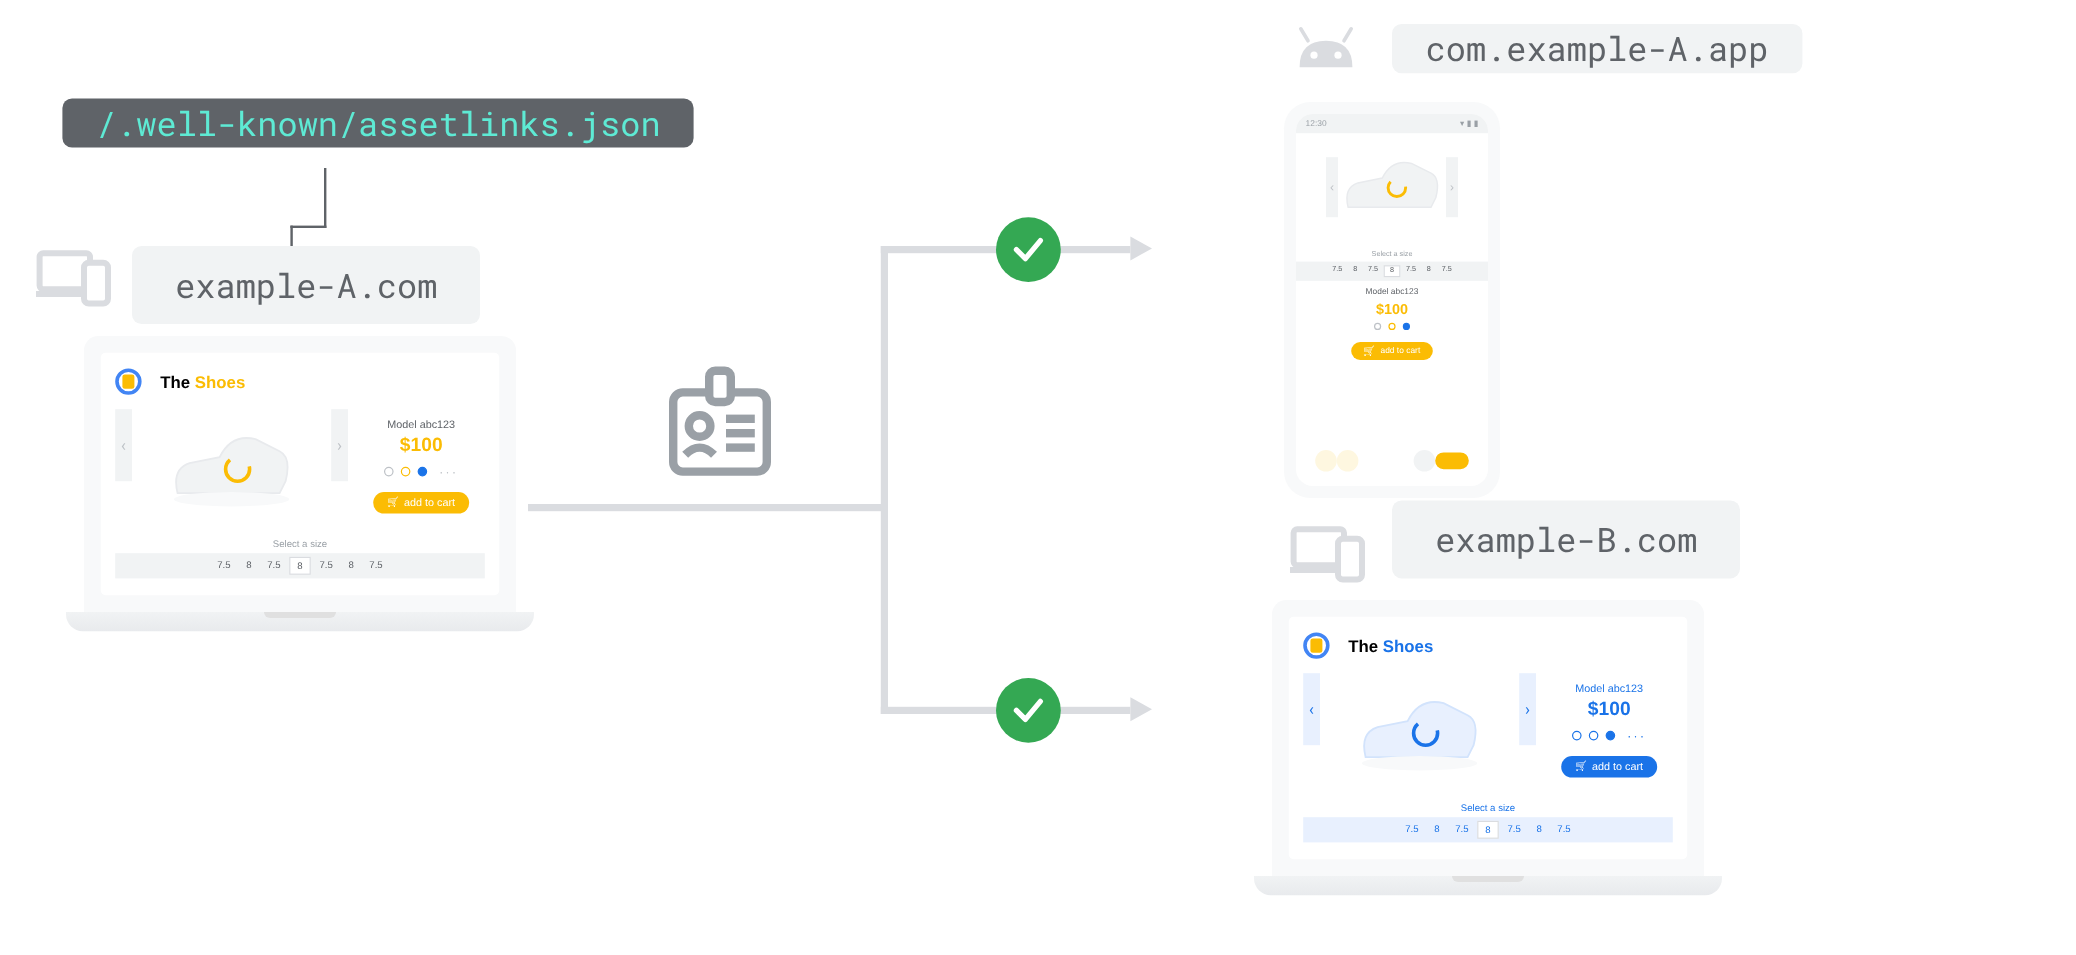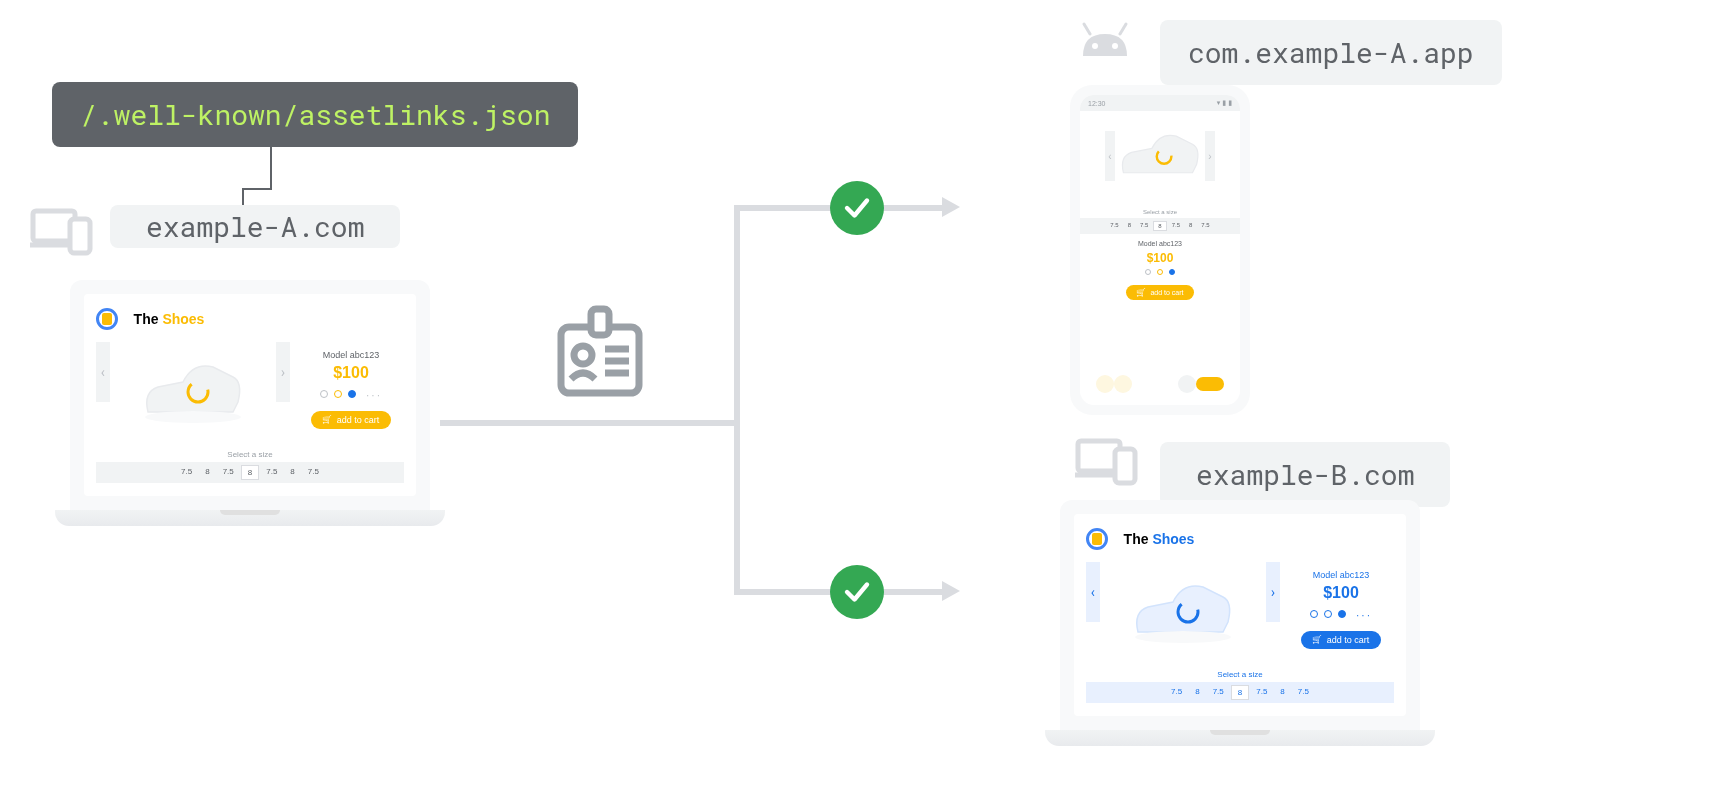--- a/index.html
+++ b/index.html
@@ -8,30 +8,30 @@
     height: 796px;
     font-family: 'Roboto Mono', 'Courier New', monospace;
     background: #fff;
     position: relative;
     overflow: hidden;
   }
 
   .label-box {
     background: #f1f3f4;
     border-radius: 8px;
-    padding: 14px 28px;
+    padding: 2px 28px;
     font-family: 'Roboto Mono', monospace;
     font-size: 28px;
     color: #5f6368;
     display: inline-block;
     white-space: nowrap;
   }
   .label-dark {
     background: #5f6368;
-    color: #bef264;
+    color: #5eead4;
   }
 
   
   .assetlinks { position: absolute; left: 52px; top: 82px; }
   .conn-v {
     position:absolute;
     left:270px; top:140px;
     width:2px; height:50px;
     background:#5f6368;
   }
@@ -42,21 +42,21 @@
     background:#5f6368;
   }
   .conn-v2 {
     position:absolute;
     left:242px; top:188px;
     width:2px; height:18px;
     background:#5f6368;
   }
 
   
-  .example-a { position: absolute; left: 110px; top: 205px; padding:3px 36px;}
+  .example-a { position: absolute; left: 110px; top: 205px; padding:14px 36px;}
   .devices-icon-a { position: absolute; left: 30px; top: 205px; }
   .devices-icon svg, .android-icon svg { display:block; }
 
   
   .laptop-a { position: absolute; left: 70px; top: 280px; width: 370px; }
   .laptop-b { position: absolute; left: 1060px; top: 500px; width: 370px; }
 
   .laptop-frame {
     width: 360px;
     height: 230px;
@@ -177,21 +177,21 @@
   .ph-nav{position:absolute;bottom:10px;left:10px;right:10px;height:22px;background:#fff;display:flex;align-items:center;justify-content:space-between;padding:0 6px;}
   .ph-nav .nb{width:18px;height:18px;border-radius:50%;background:#fef7e0;}
   .ph-nav .pill{width:28px;height:14px;border-radius:8px;background:#fbbc04;}
 
   
   .android-icon{position:absolute;left:1075px;top:20px;}
   .app-label{position:absolute;left:1160px;top:20px;}
 
   
   .devices-icon-b{position:absolute;left:1075px;top:435px;}
-  .example-b{position:absolute;left:1160px;top:442px;padding:14px 36px;}
+  .example-b{position:absolute;left:1160px;top:417px;padding:14px 36px;}
 
 </style>
 </head>
 <body>
 
 <div class="label-box label-dark assetlinks">/.well-known/assetlinks.json</div>
 <div class="conn-v"></div>
 <div class="conn-h"></div>
 <div class="conn-v2"></div>
 

